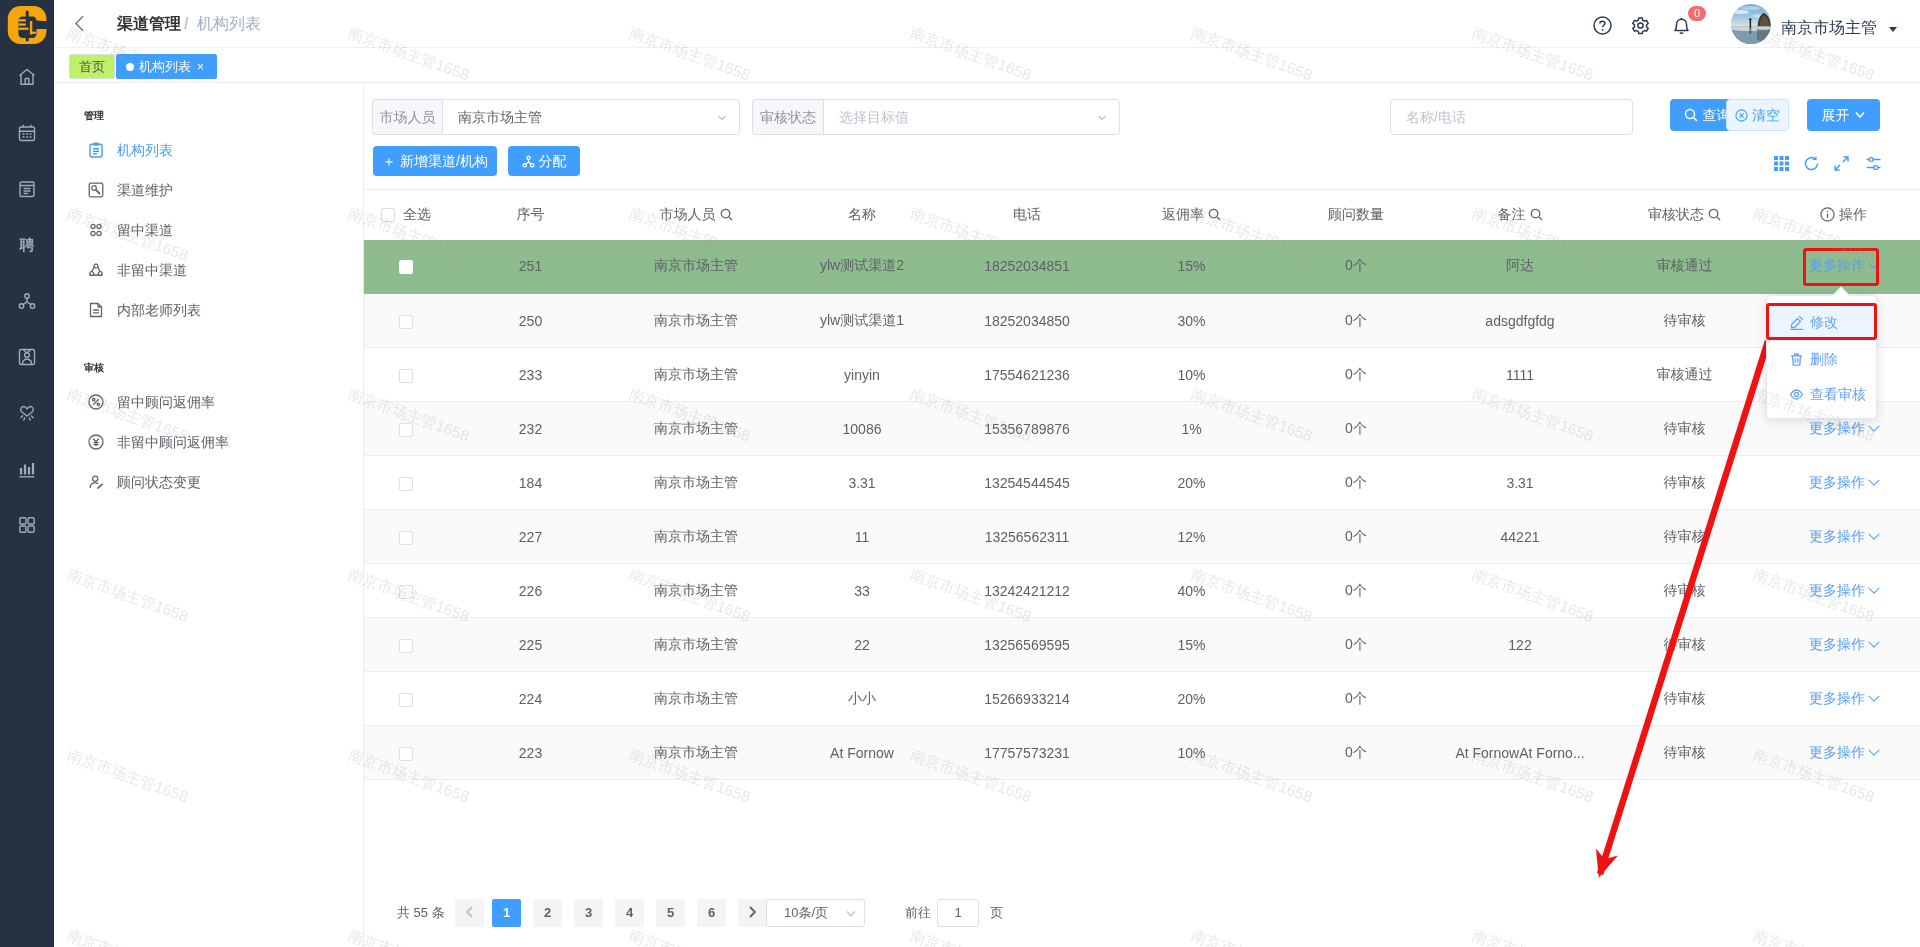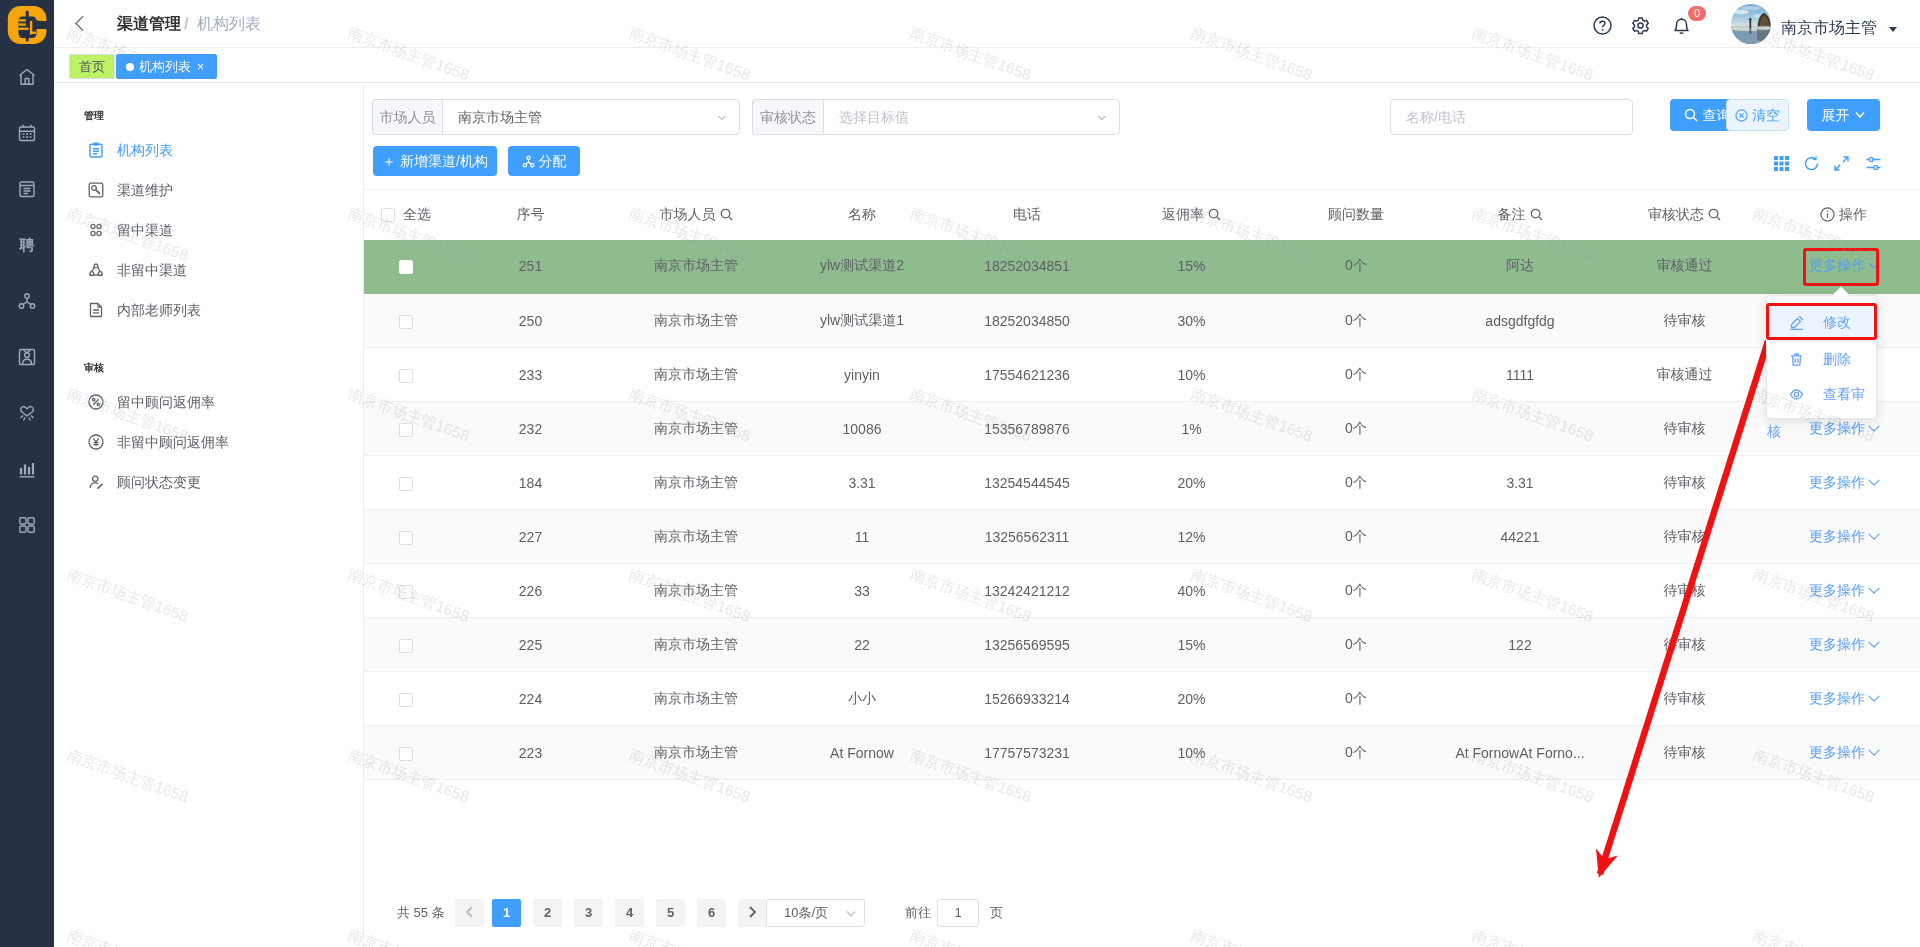--- a/index.html
+++ b/index.html
@@ -63,21 +63,21 @@
 #pager{position:absolute;left:364px;top:899px;width:1556px;height:28px;font-size:13px;color:#606266;z-index:4}
 .pbtn{position:absolute;top:0;width:29px;height:28px;line-height:28px;background:#f4f4f5;border-radius:2px;text-align:center;color:#606266;font-weight:bold}
 .pbtn.on{background:#409eff;color:#fff}
 #psel{position:absolute;left:402px;top:0;width:99px;height:28px;line-height:26px;border:1px solid #dcdfe6;border-radius:3px;text-align:left;padding-left:17px;color:#606266;font-size:13px;background:#fff}
 #pinp{position:absolute;left:573px;top:0;width:42px;height:28px;line-height:26px;border:1px solid #dcdfe6;border-radius:3px;text-align:center;color:#606266;background:#fff}
 
 #dropdown{position:absolute;left:1766px;top:295px;width:111px;height:124px;background:#fff;border:1px solid #e4e7ed;border-radius:4px;box-shadow:0 2px 12px rgba(0,0,0,.12);z-index:40}
 #dropdown .arrowup{position:absolute;left:68px;top:-7px;width:12px;height:12px;background:#fff;transform:rotate(45deg);border-left:1px solid #e4e7ed;border-top:1px solid #e4e7ed}
 .ditem{position:absolute;left:0;width:100%;height:37px;line-height:37px;color:#64a2fb;font-size:14px}
 .ditem svg{position:absolute;left:22px;top:11px;width:15px;height:15px}
-.ditem span{margin-left:56px}
+.ditem span{margin-left:43px}
 .ditem.hl{background:#ecf5ff}
 
 .redbox{position:absolute;border:3px solid #f01212;border-radius:3px;z-index:45}
 #arrowsvg{position:absolute;left:0;top:0;width:1920px;height:947px;z-index:38;pointer-events:none}
 #wm{position:absolute;left:0;top:0;width:1920px;height:947px;z-index:60;pointer-events:none}
 </style>
 </head>
 <body>
 <div id="page">
 

